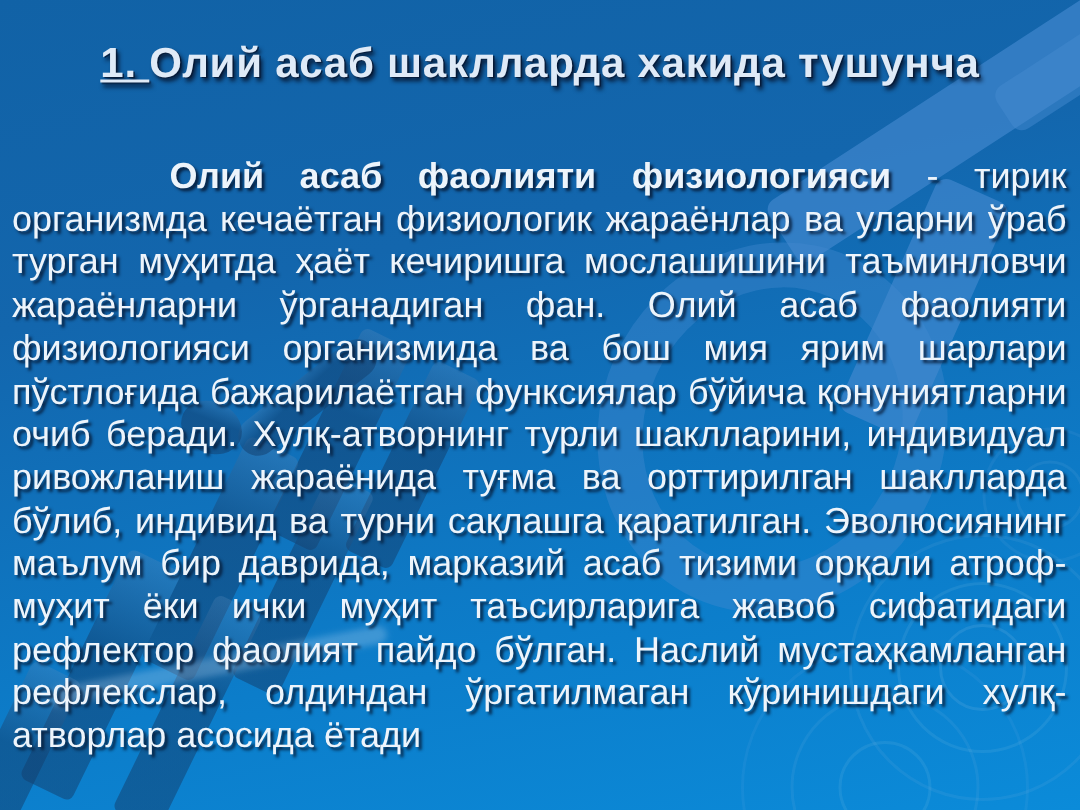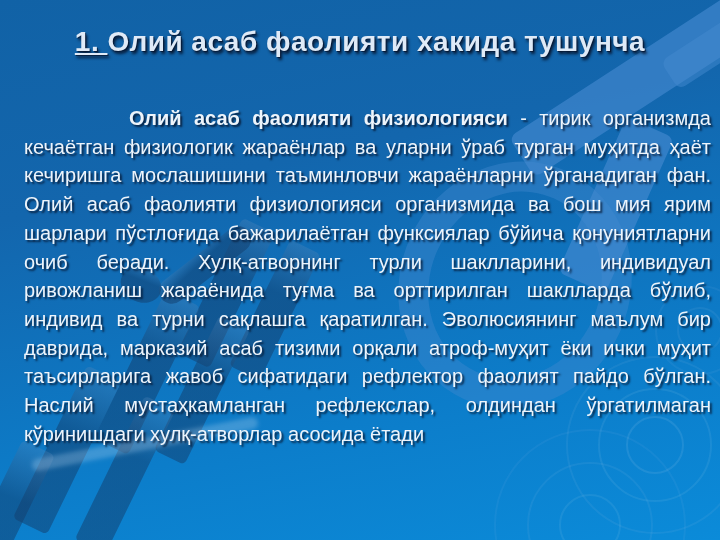--- a/index.html
+++ b/index.html
@@ -68,24 +68,24 @@
     text-align: center;
     font-size: 28px;
     font-weight: 700;
     color: var(--title-text);
     text-shadow: 2px 3px 3px rgba(6,22,48,0.95), 1px 1px 0 rgba(6,22,48,0.75);
     letter-spacing: 0.5px;
   }
   .title-number { text-decoration: underline; }
 
   .body-text {
-    margin: 46px 9px 0 24px;
+    margin: 46px 9px 0 8px;
     text-align: justify;
     text-indent: 105px;
-    font-size: 20px;
+    font-size: 24px;
     line-height: 28.7px;
     color: var(--body-text);
     text-shadow: 2px 2px 2px rgba(6,22,48,0.85);
   }
   .lead { font-weight: 700; }
 </style>
 </head>
 <body>
 
 <div class="slide">
@@ -113,18 +113,18 @@
       <circle cx="655" cy="445" r="88" stroke-opacity="0.09" stroke-width="2"></circle>
       <circle cx="590" cy="525" r="30" stroke-opacity="0.11" stroke-width="2"></circle>
       <circle cx="590" cy="525" r="62" stroke-opacity="0.09" stroke-width="2"></circle>
       <circle cx="590" cy="525" r="95" stroke-opacity="0.07" stroke-width="2"></circle>
       <circle cx="700" cy="330" r="22" stroke-opacity="0.09" stroke-width="2"></circle>
       <circle cx="700" cy="330" r="44" stroke-opacity="0.07" stroke-width="2"></circle>
     </g>
   </svg>
 
   <div class="content">
-    <h1 class="title"><span class="title-number">1. </span><span>Олий асаб фаолияти хакида тушунча</span></h1>
+    <h1 class="title"><span class="title-number">1. </span><span>Олий асаб шаклларда хакида тушунча</span></h1>
 
     <p class="body-text"><span class="lead">Олий асаб фаолияти физиологияси</span><span> - тирик организмда кечаётган физиологик жараёнлар ва уларни ўраб турган муҳитда ҳаёт кечиришга мослашишини таъминловчи жараёнларни ўрганадиган фан. Олий асаб фаолияти физиологияси организмида ва бош мия ярим шарлари пўстлоғида бажарилаётган функсиялар бўйича қонуниятларни очиб беради. Хулқ-атворнинг турли шаклларини, индивидуал ривожланиш жараёнида туғма ва орттирилган шаклларда бўлиб, индивид ва турни сақлашга қаратилган. Эволюсиянинг маълум бир даврида, марказий асаб тизими орқали атроф-муҳит ёки ички муҳит таъсирларига жавоб сифатидаги рефлектор фаолият пайдо бўлган. Наслий мустаҳкамланган рефлекслар, олдиндан ўргатилмаган кўринишдаги хулқ-атворлар асосида ётади</span></p>
   </div>
 
 </div>
 
 </body></html>

